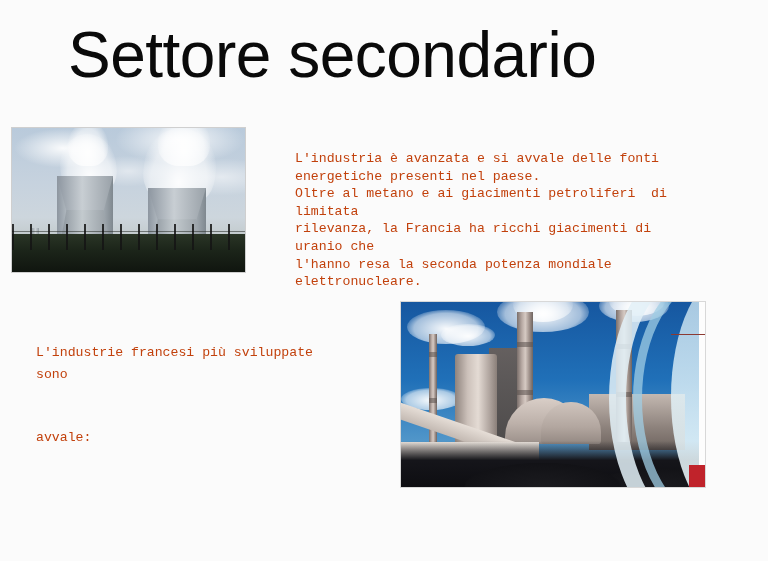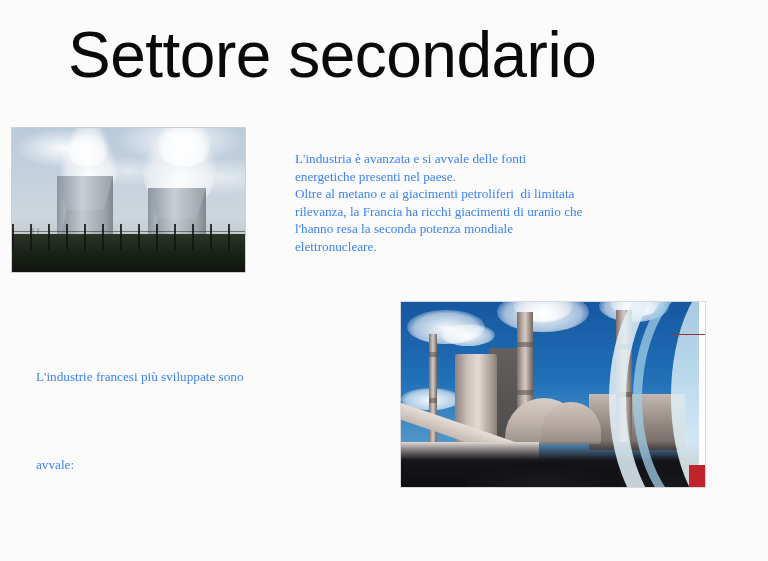--- a/index.html
+++ b/index.html
@@ -38,36 +38,36 @@
     letter-spacing: -0.5px;
     white-space: nowrap;
     font-family: "Liberation Sans", sans-serif;
   }
 
   
   .body-text {
     position: absolute;
     font-size: 13.2px;
     line-height: 17.6px;
-    color: #3b82f6;
+    color: #c2410c;
     white-space: pre-wrap;
-    font-family: Liberation Serif, serif;
+    font-family: Liberation Mono, monospace;
   }
   #paragraph-energy {
     left: 295px;
     top: 150px;
     width: 390px;
   }
   #list-industries {
     left: 36px;
     top: 300px;
     width: 300px;
     line-height: 21.2px;
   }
-  .list-line { display: block; margin-top: 24px; }
+  .list-line { display: block; }
 
   
   #img-cooling-towers {
     position: absolute;
     left: 12px;
     top: 128px;
     width: 233px;
     height: 144px;
     overflow: hidden;
     background: #9fb0c2;

